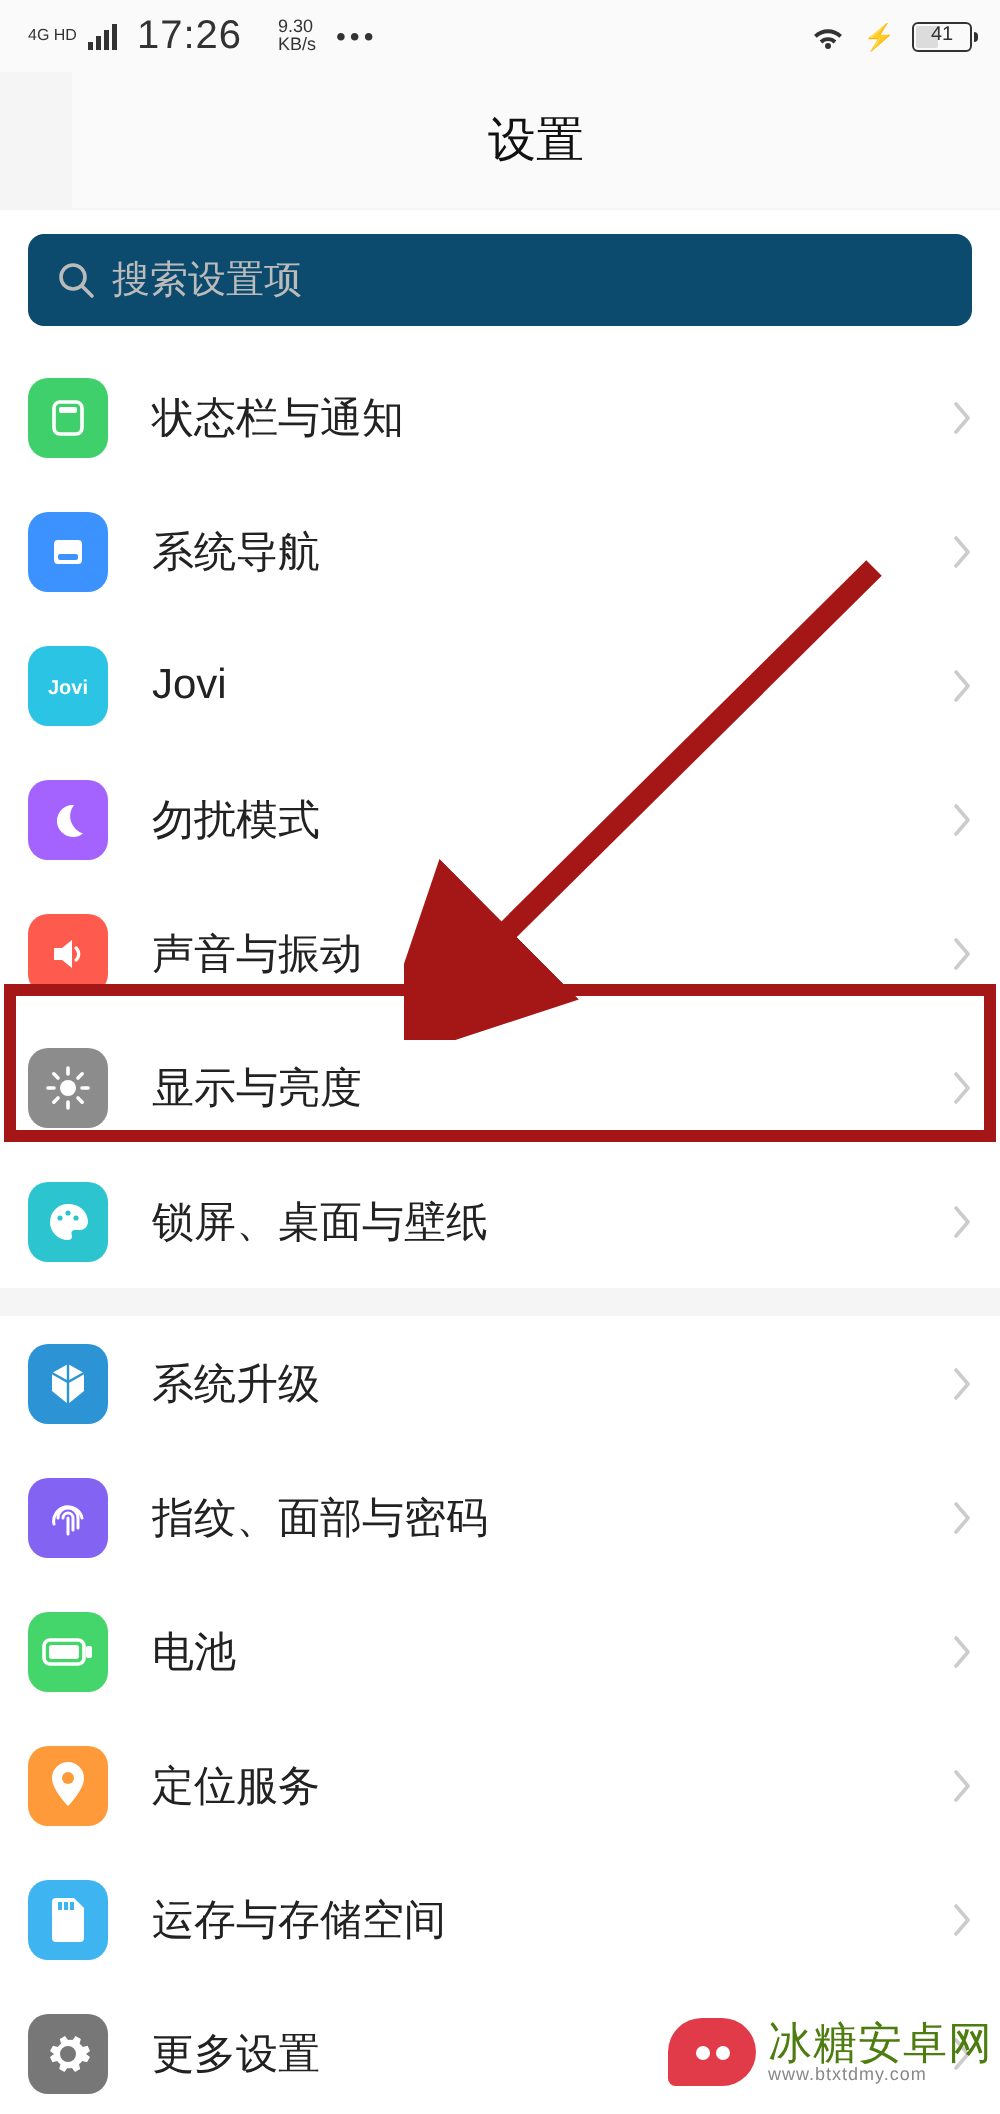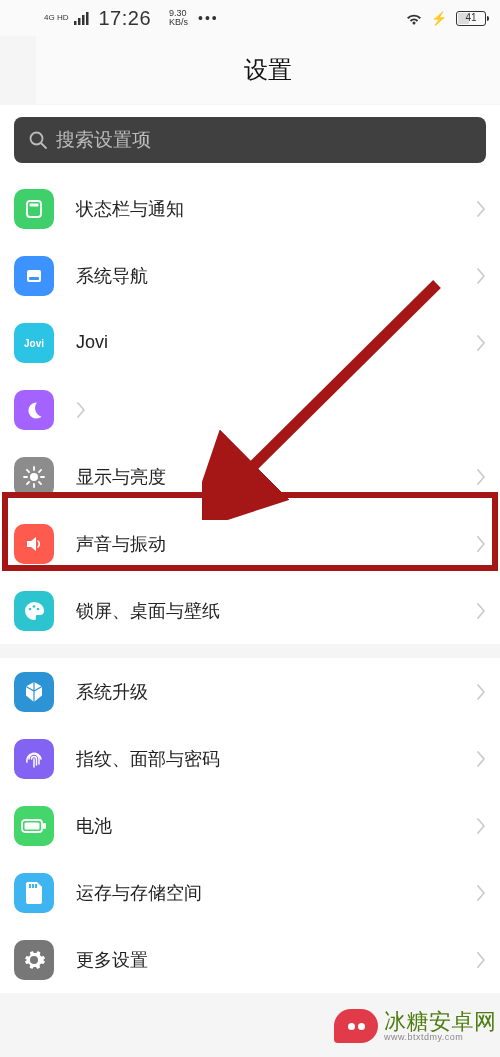--- a/index.html
+++ b/index.html
@@ -17,21 +17,21 @@
       display: flex;
       align-items: center;
       padding: 0 14px;
       font-size: 14px;
       color: #333;
       justify-content: space-between;
     }
     .status-left { display: flex; align-items: center; gap: 6px; }
     .status-right { display: flex; align-items: center; gap: 8px; }
     .signal { font-size: 9px; line-height: 1; }
-    .net-label { font-size: 8px; line-height: 1; display: inline-block; margin-left: 30px; }
+    .net-label { font-size: 8px; line-height: 1; display: inline-block; }
     .time { font-size: 20px; font-weight: 400; letter-spacing: 0.5px; }
     .speed { font-size: 9px; line-height: 1; margin-left: 12px; }
     .dots { font-size: 14px; letter-spacing: 2px; margin-left: 4px; }
     .battery-wrap { display: flex; align-items: center; gap: 2px; }
     .battery-icon {
       width: 30px; height: 15px;
       border: 1.2px solid #333; border-radius: 3px;
       position: relative;
       display: flex; justify-content: center;
       font-size: 9px;
@@ -54,21 +54,21 @@
       color: #111;
       font-weight: 500;
       margin-left: 36px;
     }
     .search-wrap {
       background: #fff;
       padding: 12px 14px;
       border-top: 1px solid rgba(0,0,0,0.04);
     }
     .search-box {
-      background: #404040;
+      background: #0c4a6e;
       border-radius: 8px;
       height: 46px;
       display: flex;
       align-items: center;
       padding: 0 14px;
       gap: 8px;
       color: #bbb;
       font-size: 19px;
     }
     .search-icon { width: 20px; height: 20px; color: #bbb; }
@@ -90,21 +90,21 @@
     .icon-box {
       width: 40px; height: 40px;
       border-radius: 10px;
       display: flex; align-items: center; justify-content: center;
       color: #fff;
       margin-right: 22px;
       flex-shrink: 0;
     }
     .label {
       flex: 1;
-      font-size: 18px;
+      font-size: 21px;
       color: #222;
     }
     .chev {
       color: #ccc;
       width: 10px; height: 16px;
     }
     .highlight-box {
       position: absolute;
       left: 2px; right: 2px;
       top: 492px;
@@ -249,20 +249,35 @@
             <path d="M2 1l6 7-6 7" fill="none" stroke="#ccc" stroke-width="1.8" stroke-linecap="round" stroke-linejoin="round"></path>
           </svg>
         </span>
       </div>
       <div class="row">
         <div class="icon-box c-purple">
           <svg width="22" height="22" viewBox="0 0 22 22">
             <path d="M14 3.5a8 8 0 1 0 4.5 14.2A9 9 0 0 1 14 3.5z" fill="#fff"></path>
           </svg>
         </div>
+        <div class="label">勿扰模式</div>
+        <span>
+          <svg class="chev" viewBox="0 0 10 16">
+            <path d="M2 1l6 7-6 7" fill="none" stroke="#ccc" stroke-width="1.8" stroke-linecap="round" stroke-linejoin="round"></path>
+          </svg>
+        </span>
+      </div>
+      <div class="row">
+        <div class="icon-box c-red">
+          <svg width="22" height="22" viewBox="0 0 22 22">
+            <path d="M4 8v6h4l5 4V4L8 8H4z" fill="#fff"></path>
+            <path d="M15 8a4 4 0 010 6" stroke="#fff" stroke-width="1.6" fill="none" stroke-linecap="round"></path>
+          </svg>
+        </div>
+        <div class="label">声音与振动</div>
         <span>
           <svg class="chev" viewBox="0 0 10 16">
             <path d="M2 1l6 7-6 7" fill="none" stroke="#ccc" stroke-width="1.8" stroke-linecap="round" stroke-linejoin="round"></path>
           </svg>
         </span>
       </div>
       <div class="row">
         <div class="icon-box c-grey">
           <svg width="24" height="24" viewBox="0 0 24 24">
             <circle cx="12" cy="12" r="4" fill="#fff"></circle>
@@ -279,34 +294,20 @@
           </svg>
         </div>
         <div class="label">显示与亮度</div>
         <span>
           <svg class="chev" viewBox="0 0 10 16">
             <path d="M2 1l6 7-6 7" fill="none" stroke="#ccc" stroke-width="1.8" stroke-linecap="round" stroke-linejoin="round"></path>
           </svg>
         </span>
       </div>
       <div class="row">
-        <div class="icon-box c-red">
-          <svg width="22" height="22" viewBox="0 0 22 22">
-            <path d="M4 8v6h4l5 4V4L8 8H4z" fill="#fff"></path>
-            <path d="M15 8a4 4 0 010 6" stroke="#fff" stroke-width="1.6" fill="none" stroke-linecap="round"></path>
-          </svg>
-        </div>
-        <div class="label">声音与振动</div>
-        <span>
-          <svg class="chev" viewBox="0 0 10 16">
-            <path d="M2 1l6 7-6 7" fill="none" stroke="#ccc" stroke-width="1.8" stroke-linecap="round" stroke-linejoin="round"></path>
-          </svg>
-        </span>
-      </div>
-      <div class="row">
         <div class="icon-box c-teal">
           <svg width="22" height="22" viewBox="0 0 22 22">
             <path d="M11 2a9 9 0 100 18c1.3 0 2-.8 2-1.8 0-.6-.3-1.1-.3-1.7 0-1 .8-1.5 1.8-1.5H17a4 4 0 004-4C21 5.6 16.5 2 11 2z" fill="#fff"></path>
             <circle cx="7" cy="9" r="1.3" fill="#2cc5cf"></circle>
             <circle cx="11" cy="6.5" r="1.3" fill="#2cc5cf"></circle>
             <circle cx="15" cy="9" r="1.3" fill="#2cc5cf"></circle>
           </svg>
         </div>
         <div class="label">锁屏、桌面与壁纸</div>
         <span>
@@ -347,20 +348,34 @@
       </div>
       <div class="row">
         <div class="icon-box c-lime">
           <svg width="26" height="16" viewBox="0 0 26 16">
             <rect x="1" y="2" width="20" height="12" rx="3" fill="none" stroke="#fff" stroke-width="1.8"></rect>
             <rect x="22" y="5" width="3" height="6" rx="1" fill="#fff"></rect>
             <rect x="3.5" y="4.5" width="15" height="7" rx="1.5" fill="#fff"></rect>
           </svg>
         </div>
         <div class="label">电池</div>
+        <span>
+          <svg class="chev" viewBox="0 0 10 16">
+            <path d="M2 1l6 7-6 7" fill="none" stroke="#ccc" stroke-width="1.8" stroke-linecap="round" stroke-linejoin="round"></path>
+          </svg>
+        </span>
+      </div>
+      <div class="row">
+        <div class="icon-box c-orange">
+          <svg width="20" height="24" viewBox="0 0 20 24">
+            <path d="M10 0a8 8 0 00-8 8c0 6 8 14 8 14s8-8 8-14a8 8 0 00-8-8z" fill="#fff"></path>
+            <circle cx="10" cy="8" r="3" fill="#ff9a3b"></circle>
+          </svg>
+        </div>
+        <div class="label">定位服务</div>
         <span>
           <svg class="chev" viewBox="0 0 10 16">
             <path d="M2 1l6 7-6 7" fill="none" stroke="#ccc" stroke-width="1.8" stroke-linecap="round" stroke-linejoin="round"></path>
           </svg>
         </span>
       </div>
       <div class="row">
         <div class="icon-box c-slate">
           <svg width="20" height="24" viewBox="0 0 20 24">
             <path d="M4 1h9l5 5v15a2 2 0 01-2 2H4a2 2 0 01-2-2V3a2 2 0 012-2z" fill="#fff"></path>

